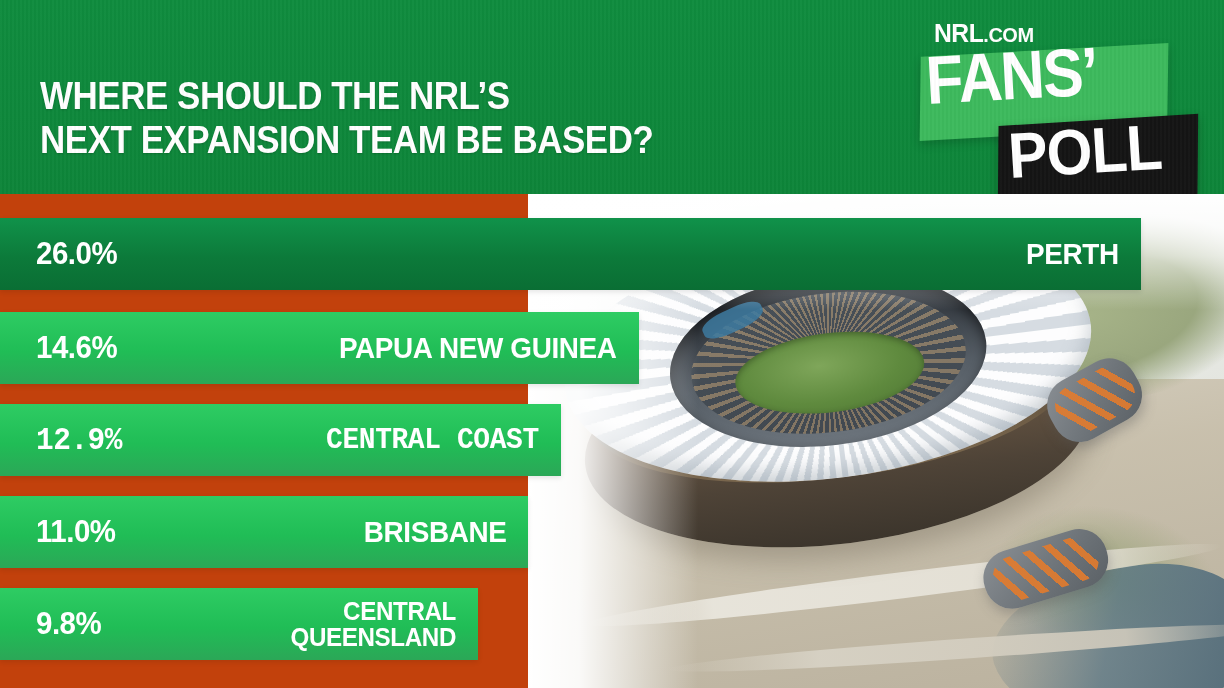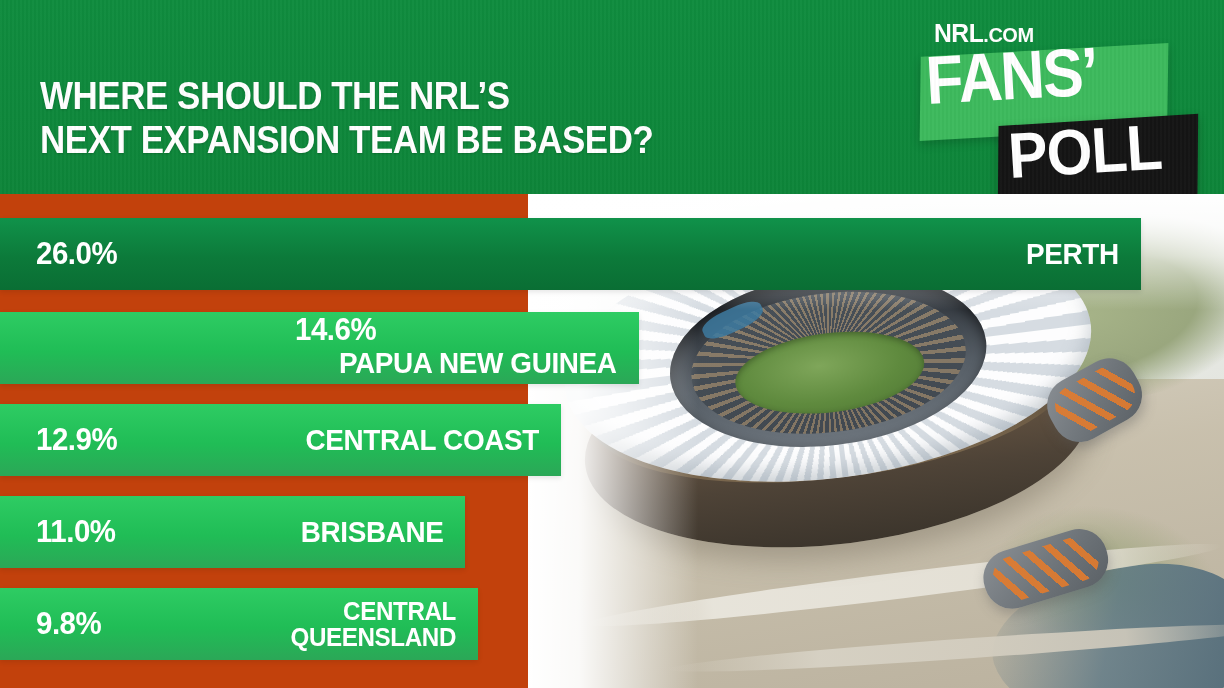--- a/index.html
+++ b/index.html
@@ -391,31 +391,31 @@
     </div>
   </div>
 
   <div class="bars">
 
     <div class="bar-row top" style="top:24px; width:1141px;">
       <span class="bar-pct">26.0%</span>
       <span class="bar-label">PERTH</span>
     </div>
 
-    <div class="bar-row rest" style="top:118px; width:639px;flex-direction:column;">
+    <div class="bar-row rest" style="top:118px; width:639px;">
       <span class="bar-pct">14.6%</span>
       <span class="bar-label">PAPUA NEW GUINEA</span>
     </div>
 
-    <div class="bar-row rest" style="top:210px; width:561px;">
+    <div class="bar-row rest" style="top:210px; width:561px;font-family:Liberation Mono, monospace;">
       <span class="bar-pct">12.9%</span>
       <span class="bar-label">CENTRAL COAST</span>
     </div>
 
-    <div class="bar-row rest" style="top:302px; width:465px;">
+    <div class="bar-row rest" style="top:302px; width:528px;">
       <span class="bar-pct">11.0%</span>
       <span class="bar-label">BRISBANE</span>
     </div>
 
     <div class="bar-row rest" style="top:394px; width:478px;">
       <span class="bar-pct">9.8%</span>
       <span class="bar-label" style="font-size:26px; line-height:26px;">CENTRAL
 QUEENSLAND</span>
     </div>
 

